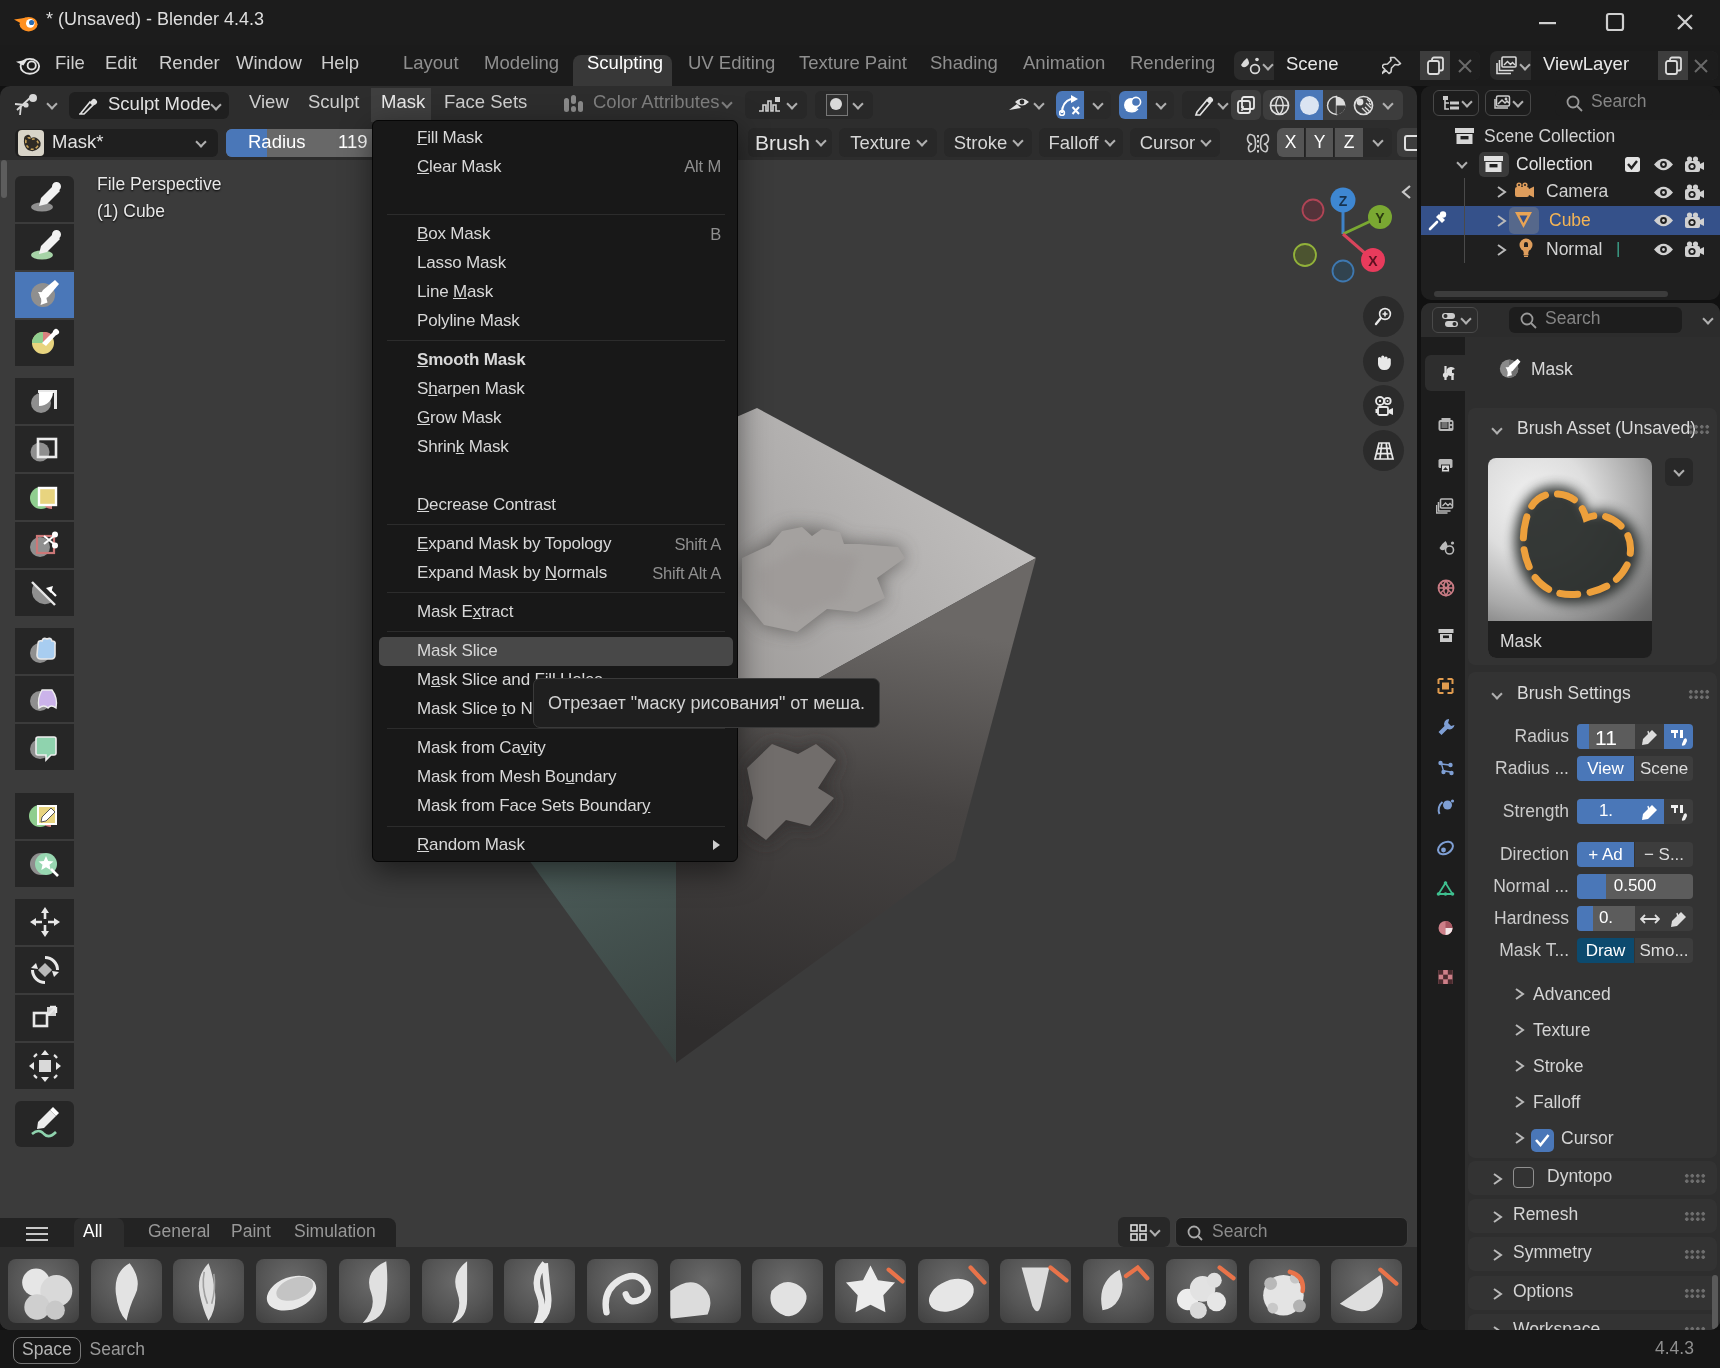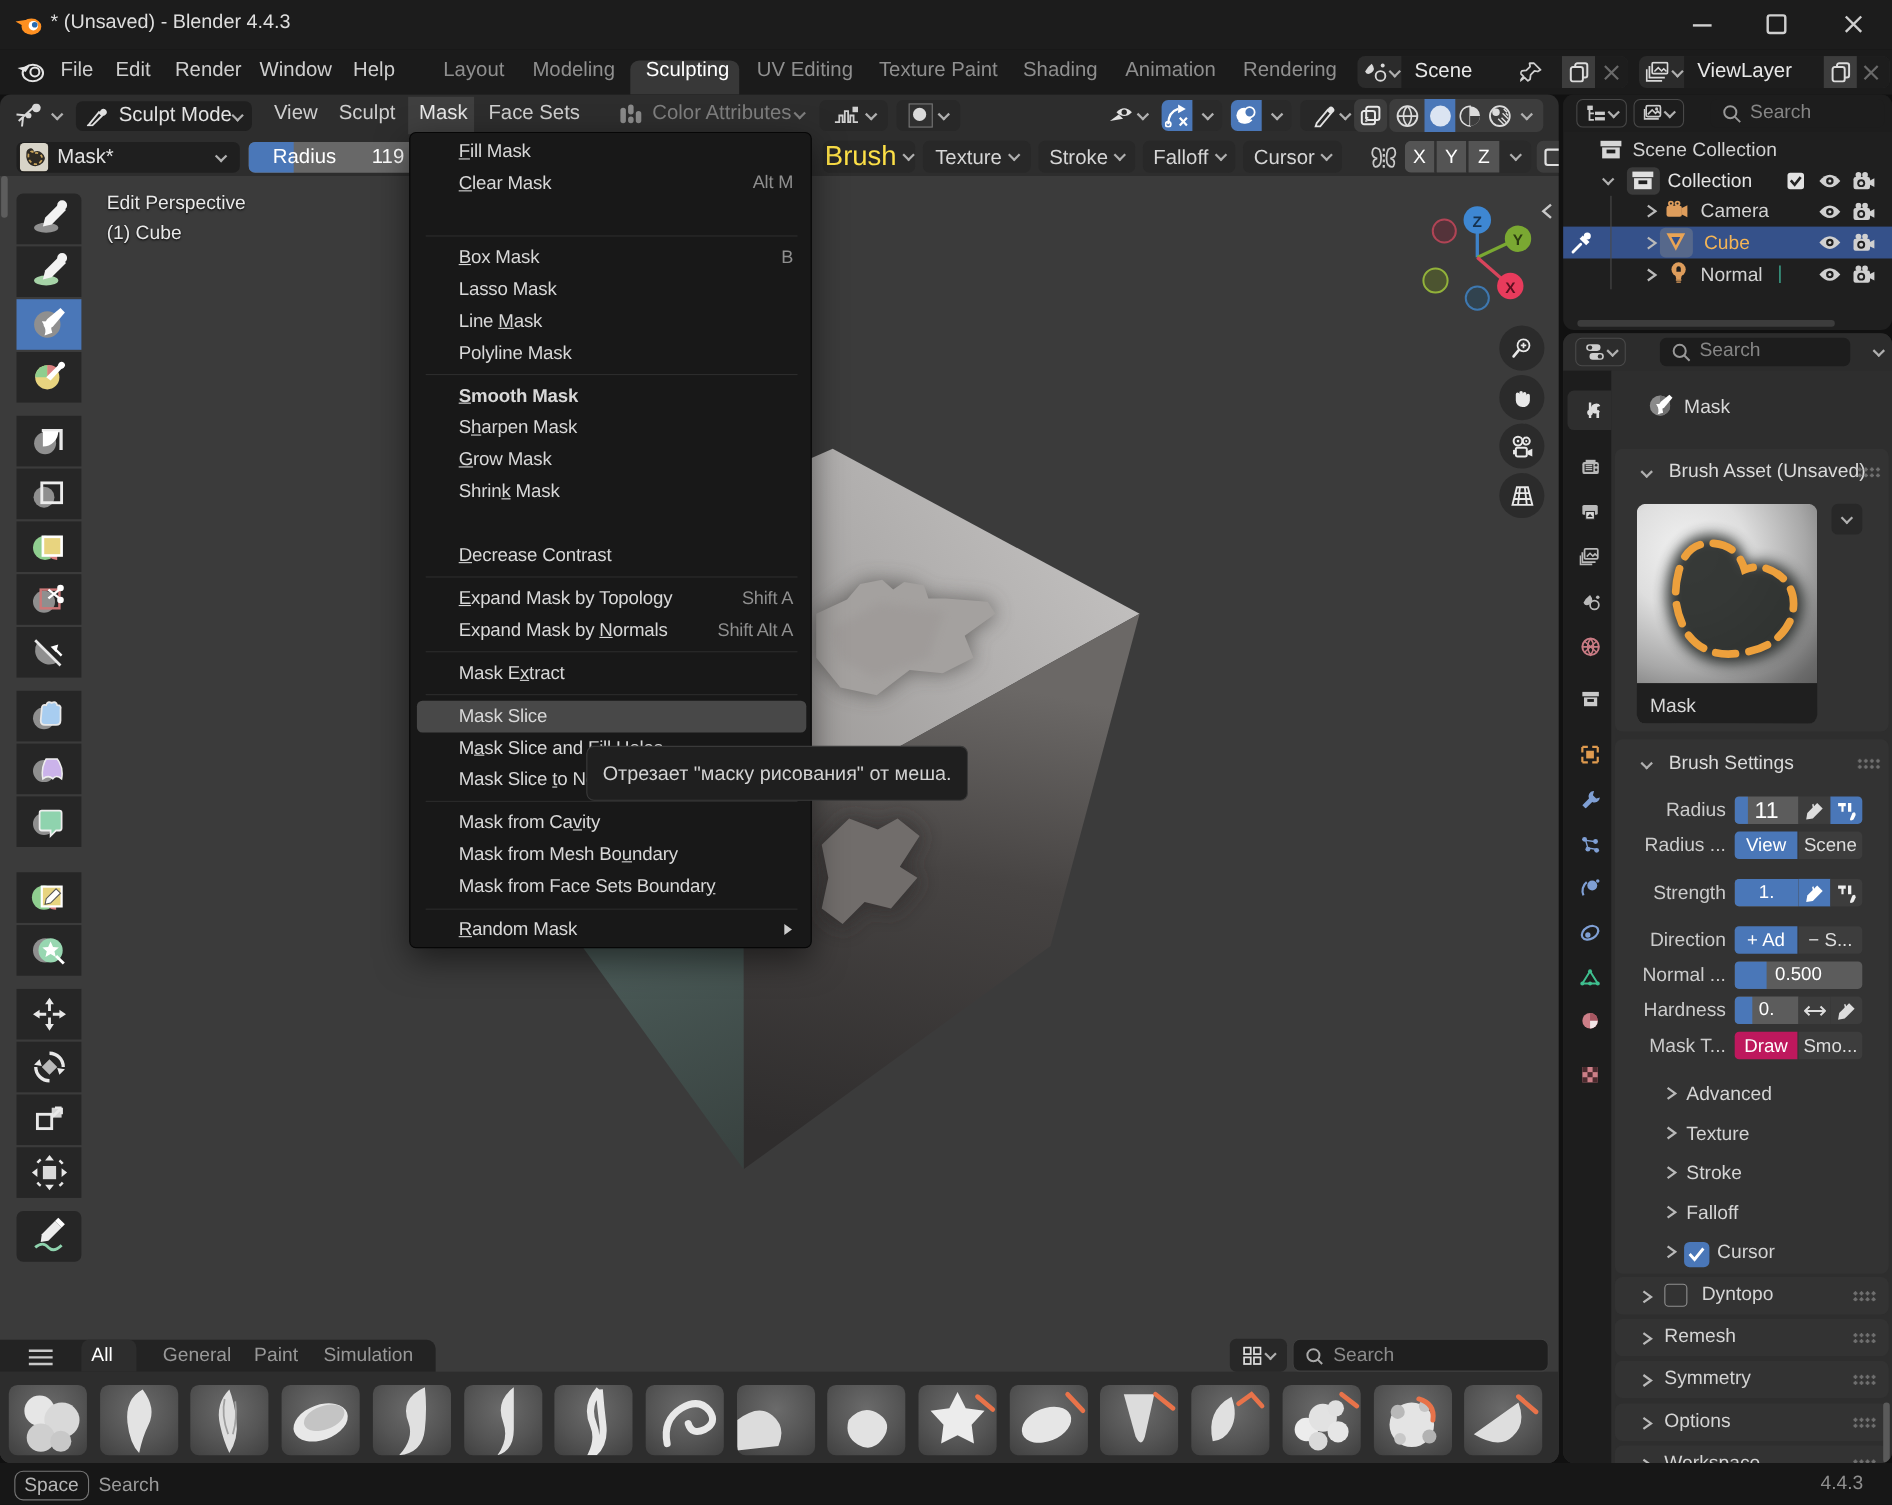--- a/index.html
+++ b/index.html
@@ -235,21 +235,21 @@
   </div>
   <span class="abs" style="left:52px;top:45px;color:#e2e2e2;font-size:18.5px">Mask*</span>
   <span class="chevs abs" style="left:197px;top:52px"></span>
   <div class="abs" style="left:226px;top:43px;width:146px;height:28px;background:#686868;border-radius:6px 0 0 6px;overflow:hidden">
     <div style="position:absolute;left:0;top:0;width:41px;height:28px;background:#4a77b8"></div>
     <span style="position:absolute;left:22px;top:2px;color:#fff;font-size:18.5px">Radius</span>
     <span style="position:absolute;left:112px;top:2px;color:#fff;font-size:18.5px">119</span>
   </div>
 
   <div class="abs row" style="left:748px;top:42px;width:84px;height:29px;background:#282828;border-radius:6px;justify-content:center;gap:7px">
-      <span style="color:#fde047;font-size:25px">Brush</span>
+      <span style="color:#e5e5e5;font-size:21px">Brush</span>
       <span class="chevs" style="margin-top:-3px"></span>
     </div>
   <div class="abs row" style="left:839px;top:42px;width:98px;height:29px;background:#282828;border-radius:6px;justify-content:center;gap:7px">
       <span style="color:#d6d6d6;font-size:18.5px">Texture</span>
       <span class="chevs" style="margin-top:-3px"></span>
     </div>
   <div class="abs row" style="left:944px;top:42px;width:88px;height:29px;background:#282828;border-radius:6px;justify-content:center;gap:7px">
       <span style="color:#d6d6d6;font-size:18.5px">Stroke</span>
       <span class="chevs" style="margin-top:-3px"></span>
     </div>
@@ -310,21 +310,21 @@
     <polygon points="676,757 500,820 676,1063" fill="url(#leftg)"></polygon>
 
     <path d="M742 560 L788 527 L828 530 L843 542 L898 546 L906 559 L878 579 L886 599 L858 613 L828 610 L798 633 L764 626 L741 599 Z" fill="#4a4745" filter="url(#blur8)" opacity=".65"></path>
     <path d="M742 558 L770 545 L782 531 L802 527 L812 536 L822 529 L840 532 L844 544 L860 544 L898 547 L905 558 L877 578 L885 598 L857 612 L827 609 L797 632 L764 625 L742 598 Z" fill="#a4a19f"></path>
     <path d="M756 572 L800 548 L858 556 L844 598 L795 616 L764 600 Z" fill="#9d9997" filter="url(#blur4)" opacity=".7"></path>
 
     <path d="M745 770 L772 742 L800 752 L818 742 L840 760 L820 790 L838 800 L812 830 L788 822 L768 845 L745 830 L752 800 Z" fill="#2e2b2a" filter="url(#blur8)" opacity=".7"></path>
     <path d="M747 768 L772 744 L798 754 L816 744 L836 760 L818 788 L834 798 L810 826 L786 820 L766 840 L747 826 L753 798 Z" fill="#716d6b"></path>
   </svg>
 
-  <span class="abs" style="left:97px;top:14px;color:#e9e9e9;font-size:17.5px;text-shadow:0 1px 2px #000">Edit Perspective</span>
+  <span class="abs" style="left:97px;top:14px;color:#e9e9e9;font-size:17.5px;text-shadow:0 1px 2px #000">File Perspective</span>
   <span class="abs" style="left:97px;top:41px;color:#e9e9e9;font-size:17.5px;text-shadow:0 1px 2px #000">(1) Cube</span>
 
   <div class="abs" style="left:1px;top:0px;width:6px;height:38px;background:#5d5d5d;border-radius:3px"></div>
 
   <svg class="abs" style="left:1290px;top:0px" width="120" height="130" viewBox="0 0 120 130">
     <line x1="53" y1="74" x2="53" y2="48" stroke="#3e82c8" stroke-width="3"></line>
     <line x1="53" y1="74" x2="83" y2="60" stroke="#7aa832" stroke-width="3"></line>
     <line x1="53" y1="74" x2="77" y2="95" stroke="#d8455c" stroke-width="3"></line>
     <circle cx="53" cy="40" r="12.5" fill="#3e87d2"></circle>
     <text x="53" y="46" font-size="14" font-weight="bold" fill="#16324f" text-anchor="middle" font-family="Liberation Sans">Z</text>
@@ -1025,21 +1025,21 @@
         <path d="M1 7 h18 M5 3 l-4 4 4 4 M15 3 l4 4 -4 4" stroke="#ddd" stroke-width="1.8" fill="none"></path>
       </svg>
     </div>
     <div class="abs row" style="left:243px;top:603px;width:29px;height:25px;background:#3d3d3d;justify-content:center;border-radius:0 4px 4px 0">
       <svg width="20" height="20" viewBox="0 0 20 20">
         <path d="M12 3 l5 5 -9 9 -6 1 1 -6 Z" fill="#ddd"></path>
         <path d="M3 16 a9 9 0 0 0 5 -12" stroke="#ddd" fill="none" stroke-width="1.4"></path>
       </svg>
     </div>
     <span class="lbl" style="top:637px;width:140px;left:8px;text-align:right">Mask T...</span>
-    <div class="segbtn" style="left:156px;top:635px;width:57px;background:#be185d;color:#fff;border-radius:4px 0 0 4px">Draw</div>
+    <div class="segbtn" style="left:156px;top:635px;width:57px;background:#0c4a6e;color:#fff;border-radius:4px 0 0 4px">Draw</div>
           <div class="segbtn" style="left:214px;top:635px;width:58px;background:#3d3d3d;color:#ddd;border-radius:0 4px 4px 0">Smo...</div>
     <svg class="abs" style="left:92px;top:684px" width="12" height="14">
       <path d="M3 2 L10 7 L3 12" stroke="#b9b9b9" stroke-width="2" fill="none"></path>
     </svg>
     <span class="abs" style="left:112px;top:681px;color:#d4d4d4;font-size:17.5px">Advanced</span>
     <svg class="abs" style="left:92px;top:720px" width="12" height="14">
       <path d="M3 2 L10 7 L3 12" stroke="#b9b9b9" stroke-width="2" fill="none"></path>
     </svg>
     <span class="abs" style="left:112px;top:717px;color:#d4d4d4;font-size:17.5px">Texture</span>
     <svg class="abs" style="left:92px;top:756px" width="12" height="14">

